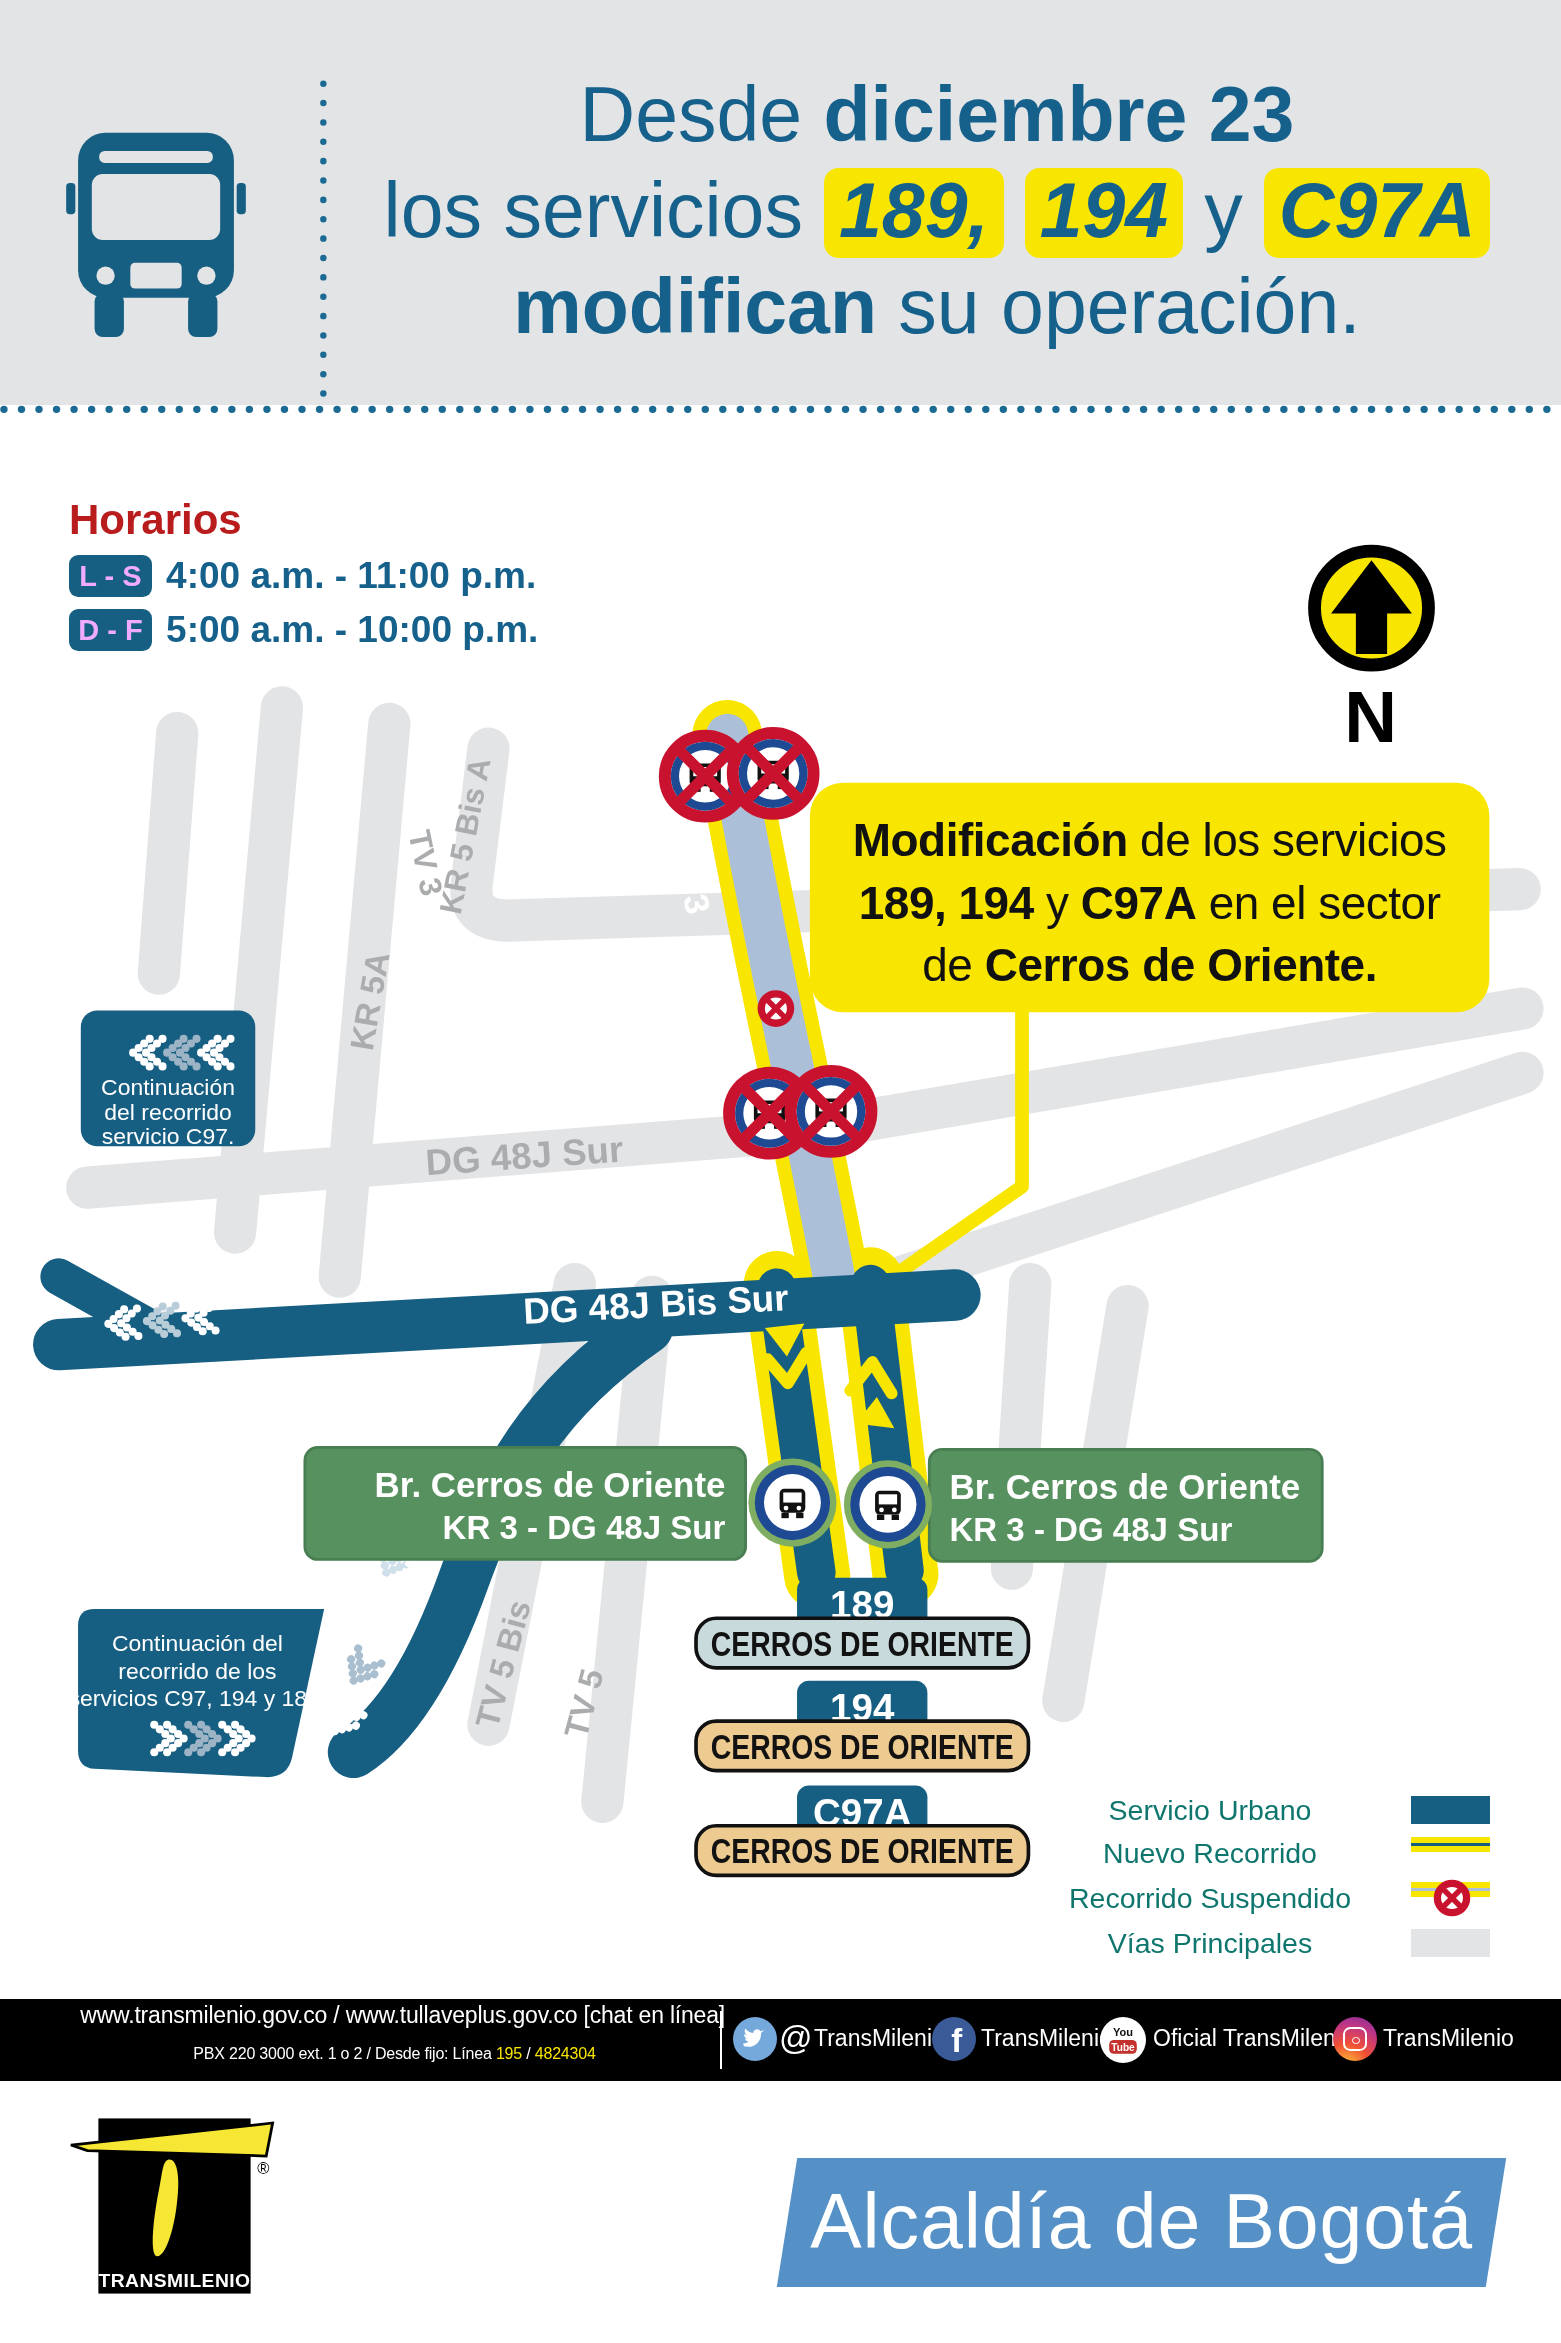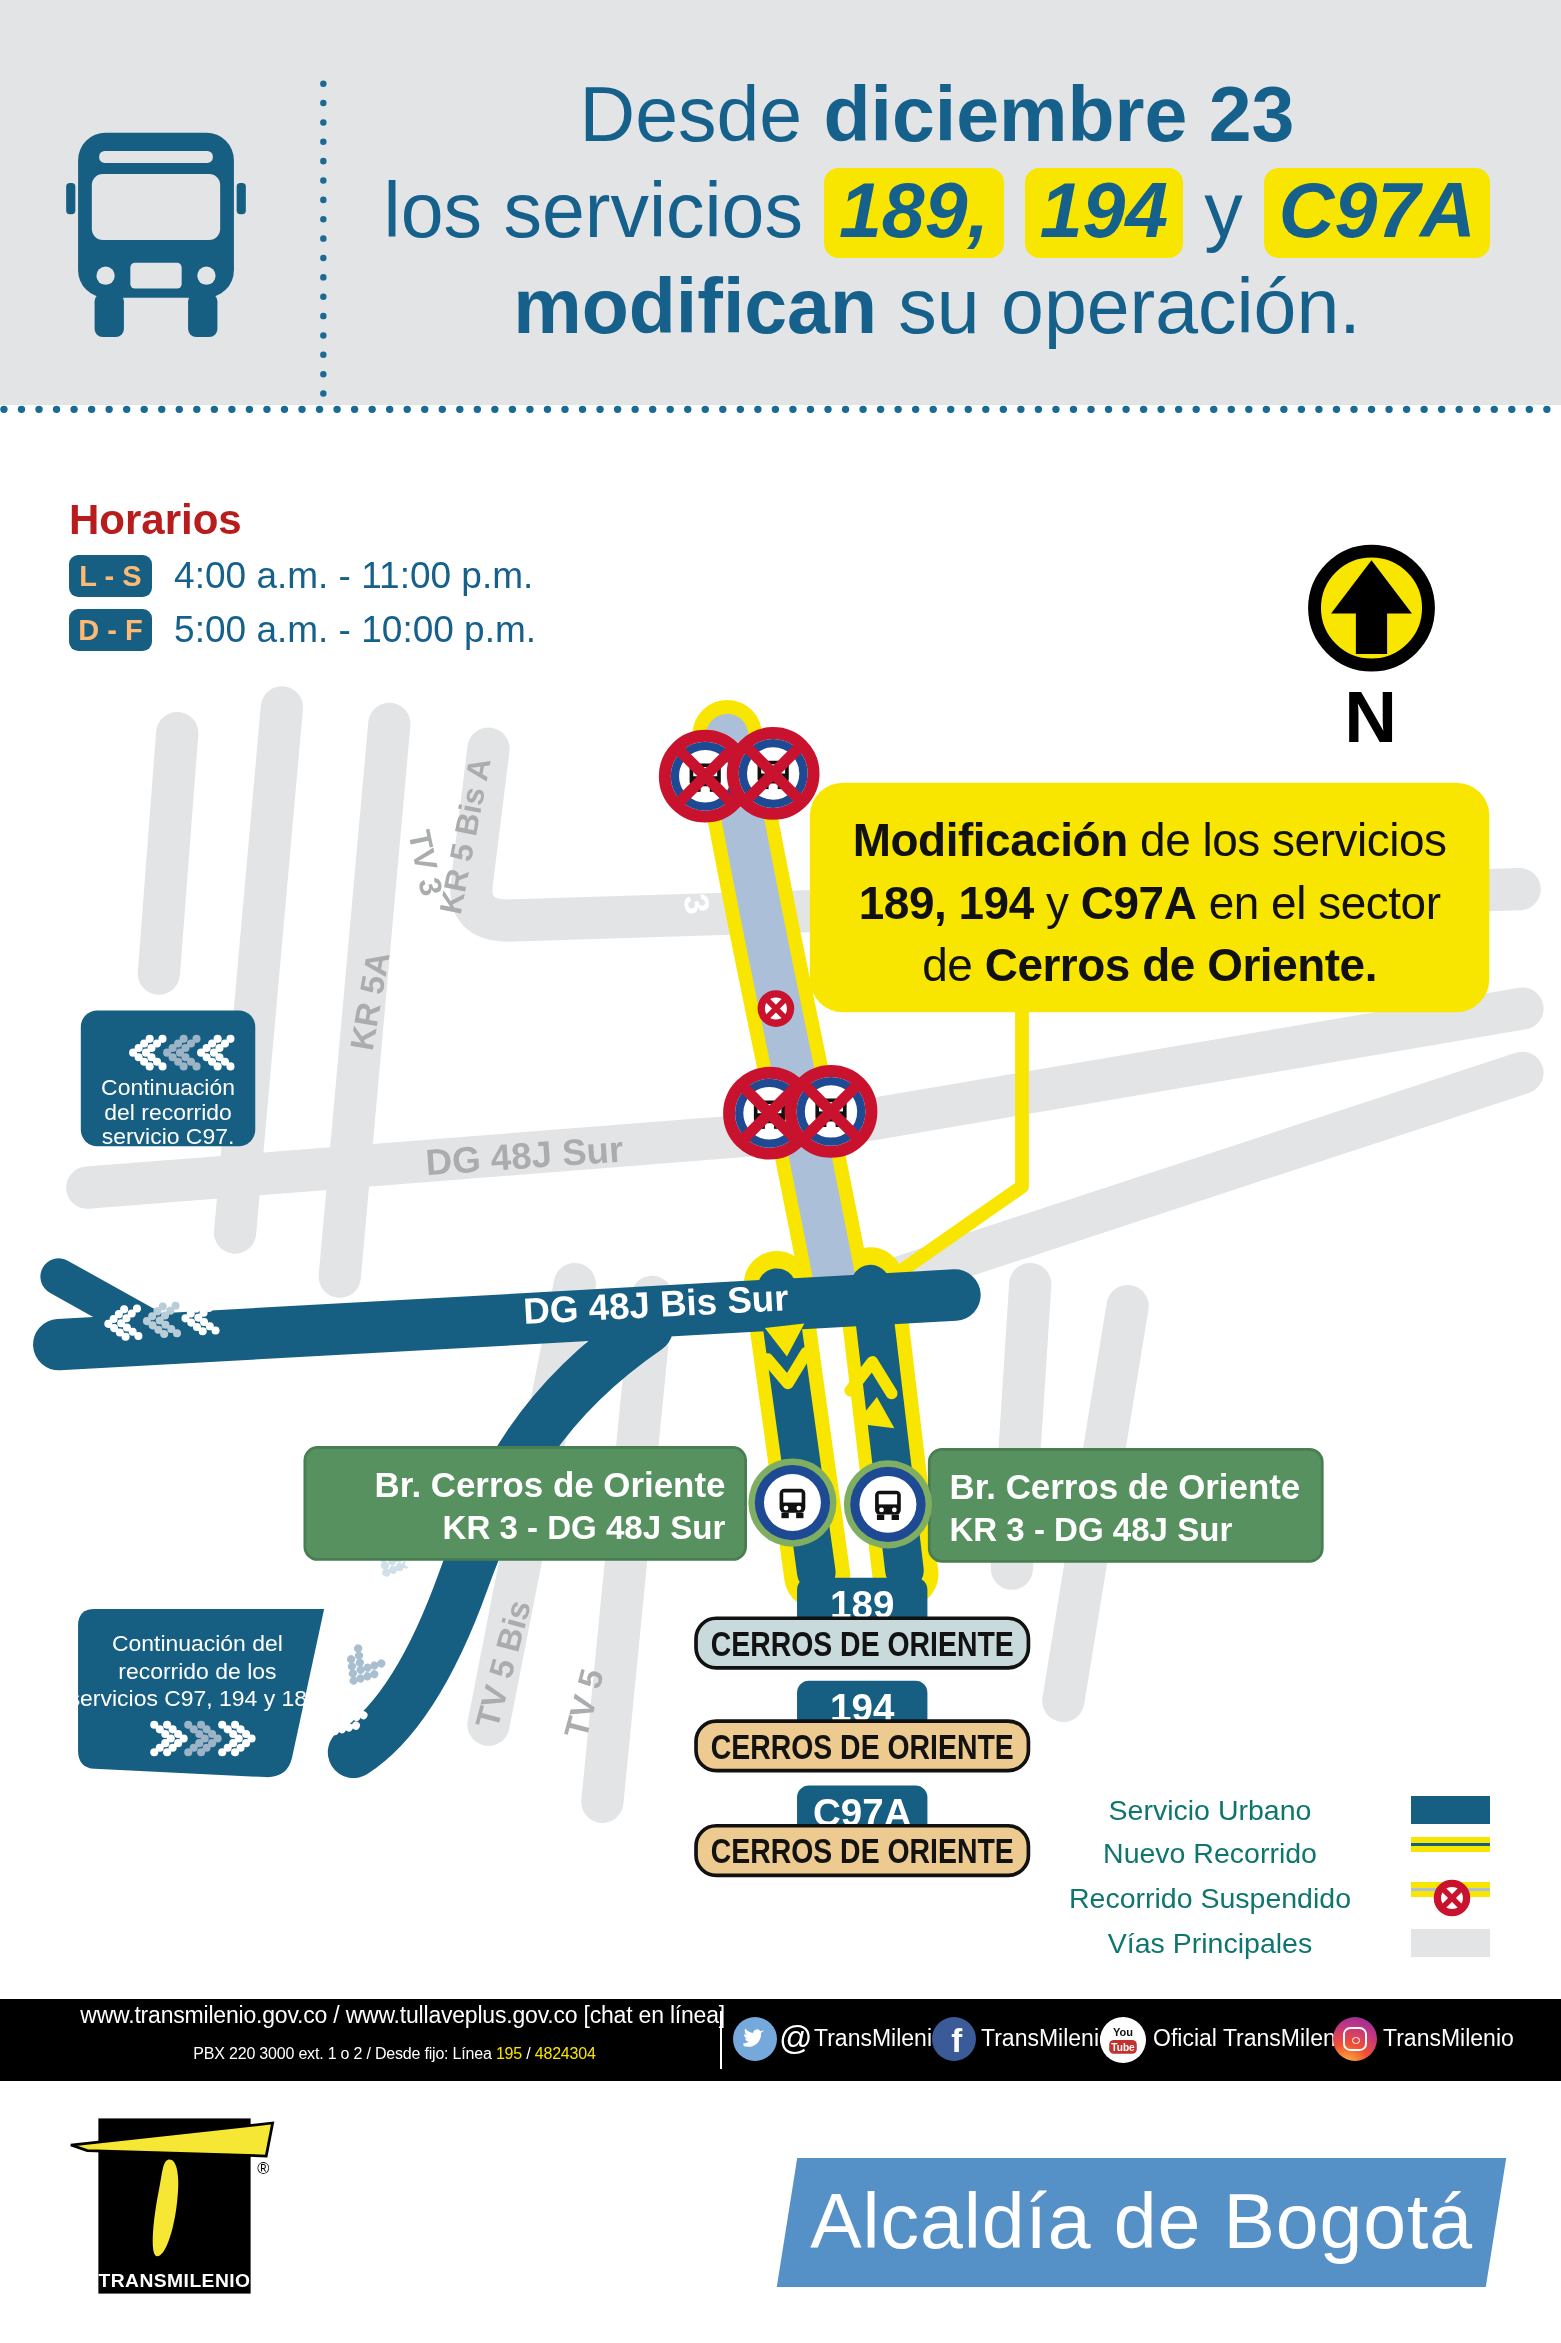--- a/index.html
+++ b/index.html
@@ -11,22 +11,22 @@
   #header{position:absolute;left:0;top:0;width:1561px;height:405px;background:#e3e4e5;}
   #title{position:absolute;left:340px;top:66px;width:1194px;text-align:center;color:#16618c;font-size:77px;line-height:96px;font-weight:400;}
   #title .b{font-weight:700;}
   #title .hl{background:#f9e600;font-weight:700;border-radius:14.7px;padding:0 14.7px 5.5px 14.7px;display:inline-block;line-height:84px;font-style:italic;}
   .hdr-svg{position:absolute;}
 
   
   #schedule{position:absolute;left:69px;top:496px;color:#16618c;}
   #schedule h2{margin:0;font-size:42px;font-weight:700;color:#b91c1c;}
   .sched-row{position:relative;margin-top:11px;height:43px;}
-  .sched-badge{display:inline-block;width:83px;height:42px;background:#175f82;color:#fdba74;font-weight:700;font-size:29px;text-align:center;line-height:42px;border-radius:9.2px;vertical-align:middle;}
-  .sched-time{display:inline-block;margin-left:18px;font-size:37px;font-weight:400;line-height:42px;vertical-align:middle;}
+  .sched-badge{display:inline-block;width:83px;height:42px;background:#175f82;color:#f0abfc;font-weight:700;font-size:29px;text-align:center;line-height:42px;border-radius:9.2px;vertical-align:middle;}
+  .sched-time{display:inline-block;margin-left:10px;font-size:37px;font-weight:700;line-height:42px;vertical-align:middle;}
 
   
   #compass{position:absolute;left:1298px;top:540px;width:147px;text-align:center;}
   #compass .n{font-size:73px;font-weight:700;color:#000;line-height:64px;margin-top:3.7px;letter-spacing:1.8px;}
 
   
   #map{position:absolute;left:0;top:0;width:1561px;height:2344px;}
   text{font-family:"Liberation Sans","DejaVu Sans",sans-serif;}
   .street{fill:#aaacae;font-weight:700;}
   .street-w{fill:#ffffff;font-weight:700;}

